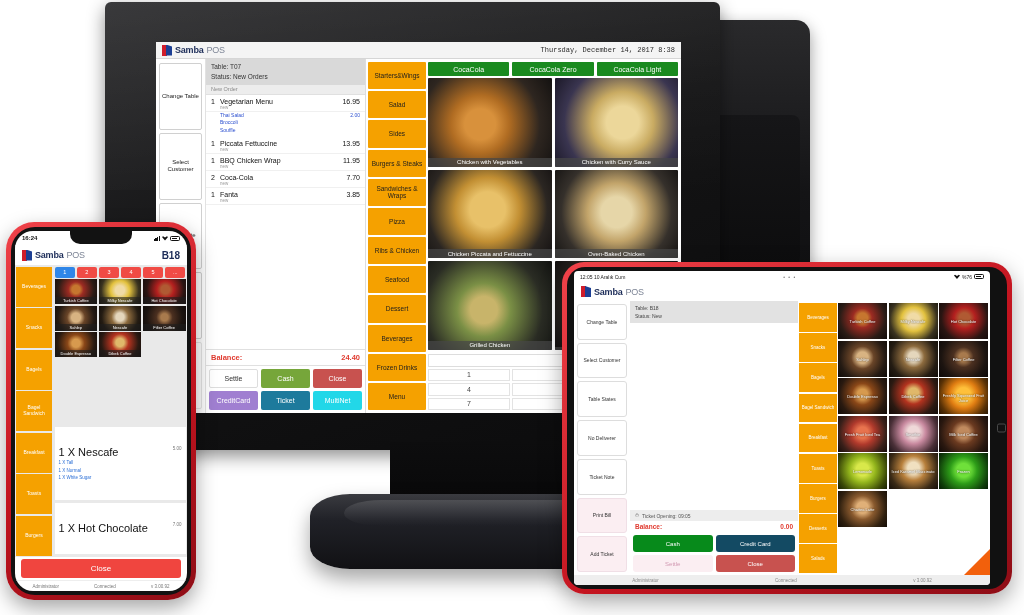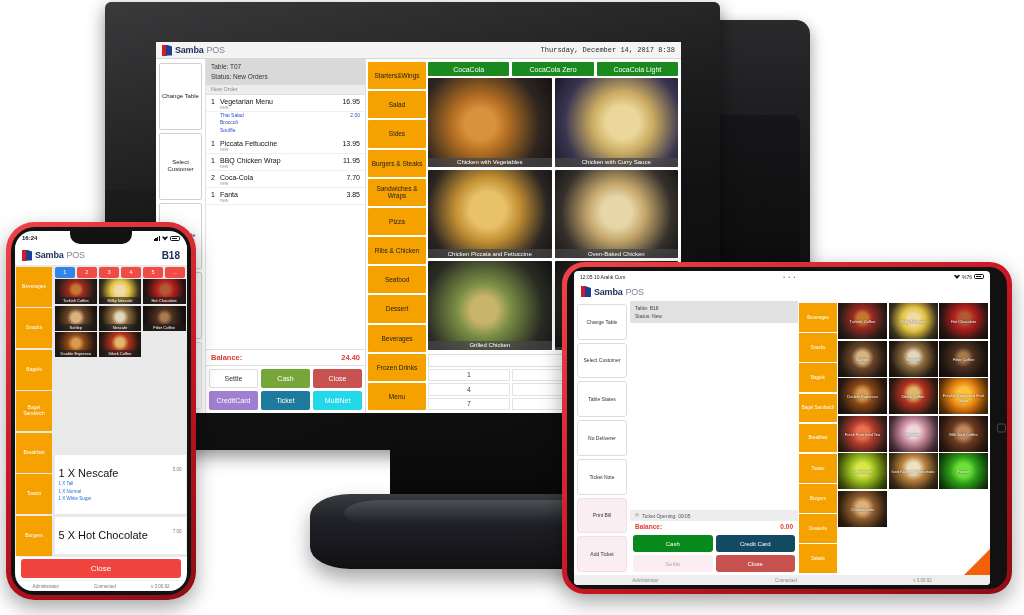--- a/index.html
+++ b/index.html
@@ -146,21 +146,21 @@
   .ph-right{flex:1;display:flex;flex-direction:column;min-width:0;padding:1.5px;gap:1.5px;}
   .ph-nums{display:flex;gap:1.5px;height:11px;flex:none;}
   .ph-num{flex:1;background:#f04b45;color:#fff;border-radius:2px;font-size:5.5px;display:flex;align-items:center;
     justify-content:center;}
   .ph-num.active{background:#2f86e8;}
   .ph-tiles{display:grid;grid-template-columns:repeat(3,1fr);gap:1.5px;flex:none;}
   .ph-tile{position:relative;height:25px;overflow:hidden;}
   .ph-tile .cap{position:absolute;left:0;right:0;bottom:0;background:rgba(30,30,30,.6);color:#fff;font-size:4px;
     text-align:center;padding:1px 0;}
   .ph-gap{flex:1;min-height:0;}
-  .ph-order{background:#fff;margin-bottom:2px;padding:12px 4px;display:flex;align-items:flex-start;}
+  .ph-order{background:#fff;margin-bottom:2px;padding:19px 4px;display:flex;align-items:flex-start;}
   .ph-order .n{flex:1;font-size:11px;color:#111;line-height:1.1;}
   .ph-order .p{font-size:4.5px;color:#777;}
   .ph-order .mods{font-size:4.5px;color:#2b6fd6;line-height:1.6;margin-top:1px;}
   .ph-close{height:19px;flex:none;margin:2px 6px;background:#f0453f;color:#fff;border-radius:3px;
     display:flex;align-items:center;justify-content:center;font-size:8px;}
   .ph-foot{height:11px;flex:none;display:flex;align-items:center;justify-content:space-around;
     font-size:4.5px;color:#777;border-top:1px solid #eee;}
 
   
   .c1{background:radial-gradient(circle at 50% 42%,#c6762f 0 16%,#9c2b22 30%,#2b1c16 70%,#110c0a 100%);}
@@ -503,21 +503,21 @@
               <div class="mods">
                 <div>1 X Tall</div>
                 <div>1 X Normal</div>
                 <div>1 X White Sugar</div>
               </div>
             </div>
             <div class="p">5.00</div>
           </div>
 
           <div class="ph-order">
-            <div class="n">5 X Hot Chocolate</div>
+            <div class="n">1 X Hot Chocolate</div>
             <div class="p">7.00</div>
           </div>
         </div>
       </div>
 
       <div class="ph-close">Close</div>
       <div class="ph-foot">
         <span>Administrator</span>
         <span>Connected</span>
         <span>v 3.00.92</span>

